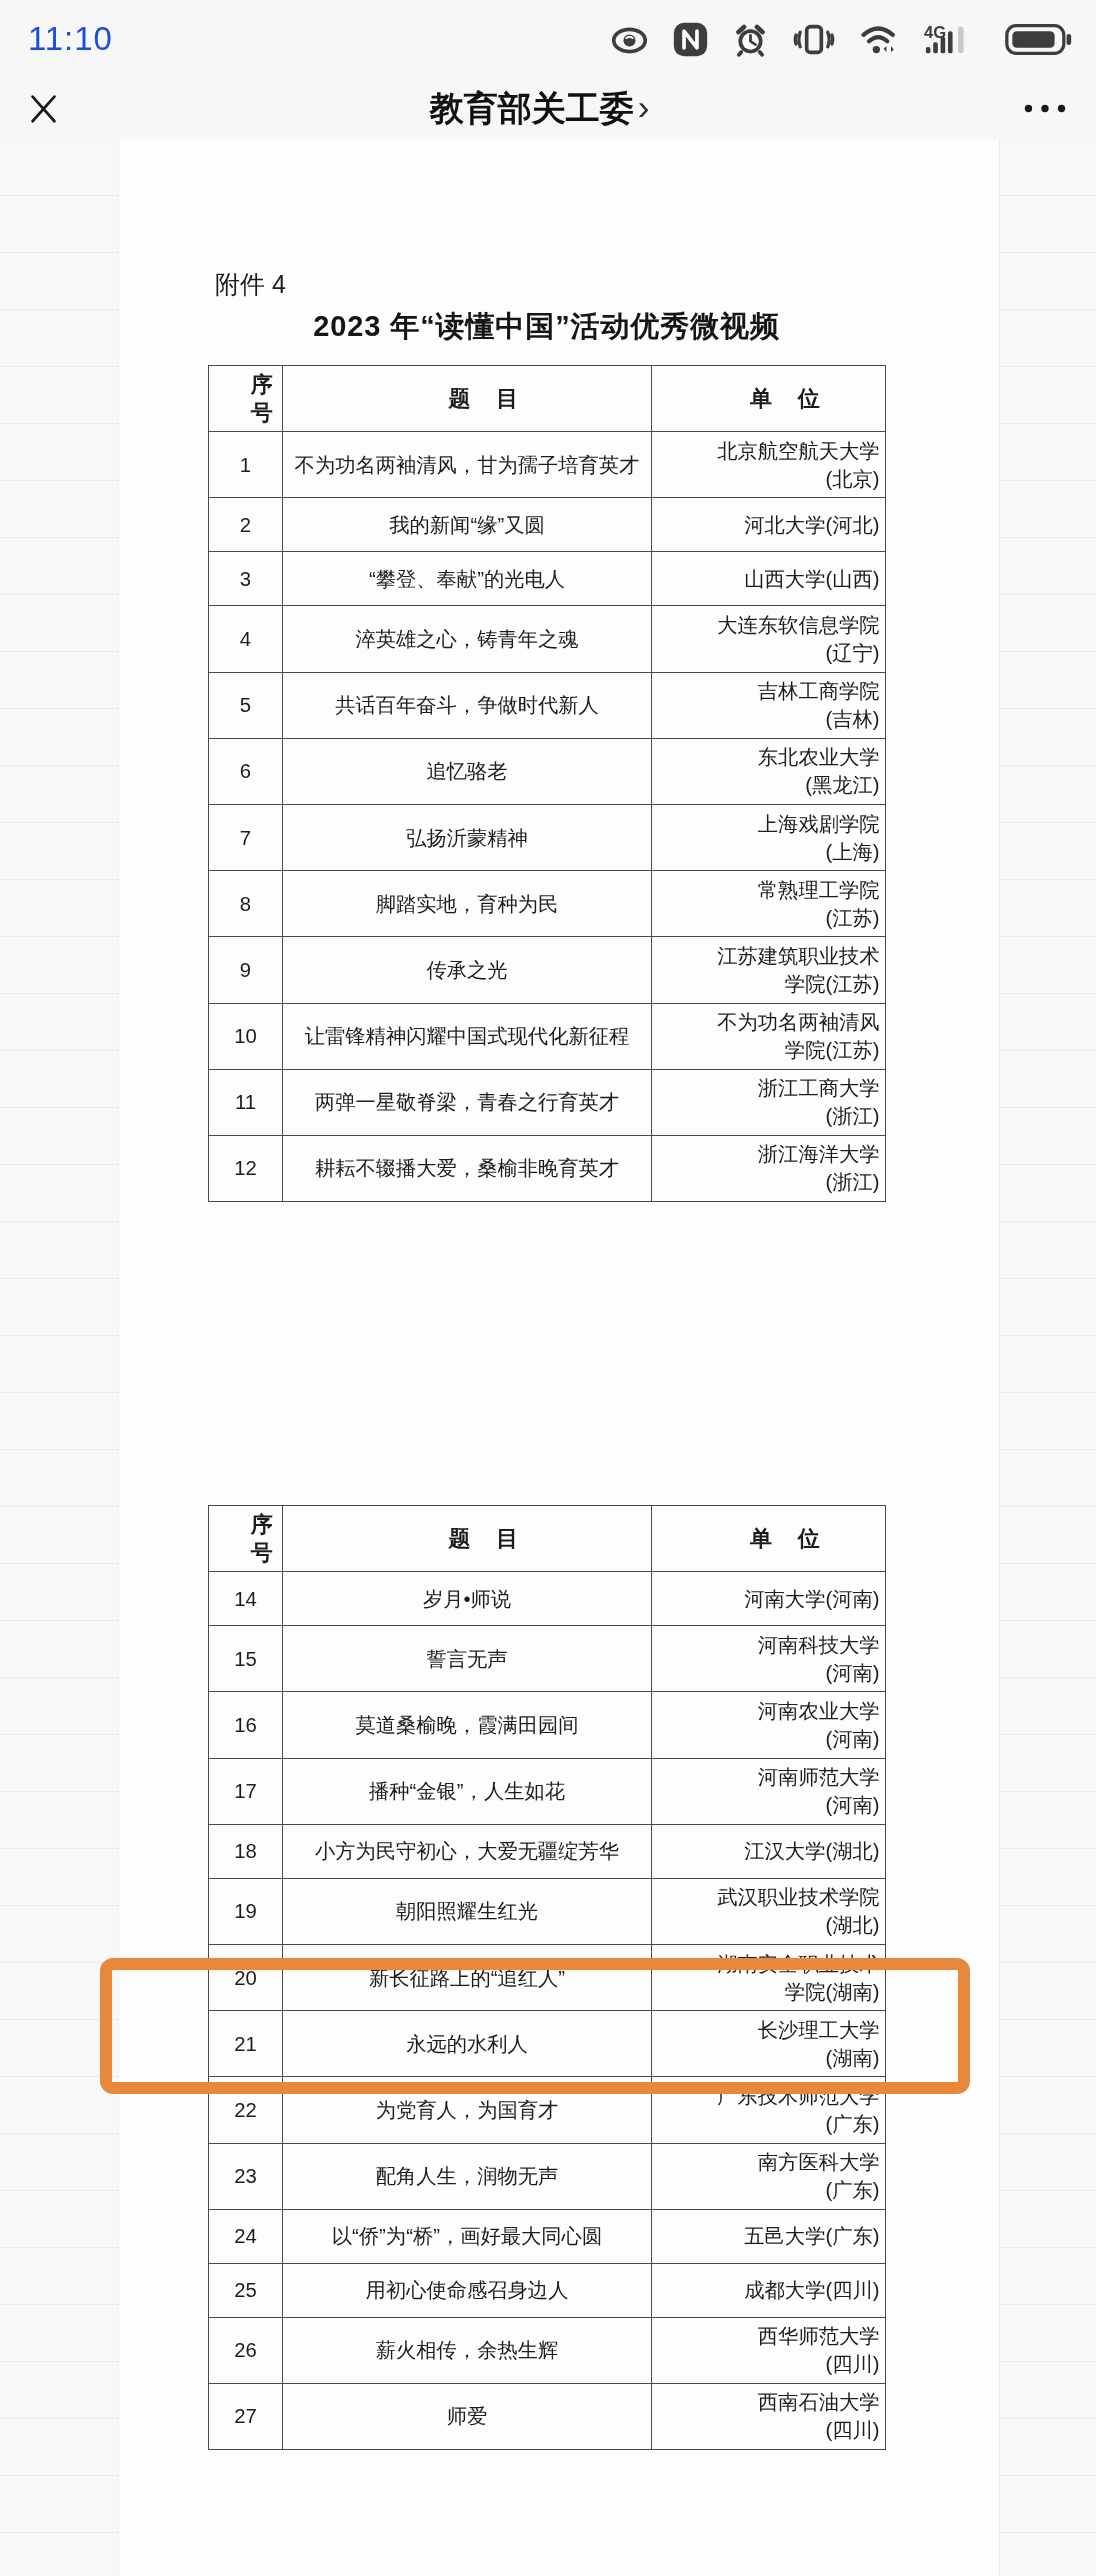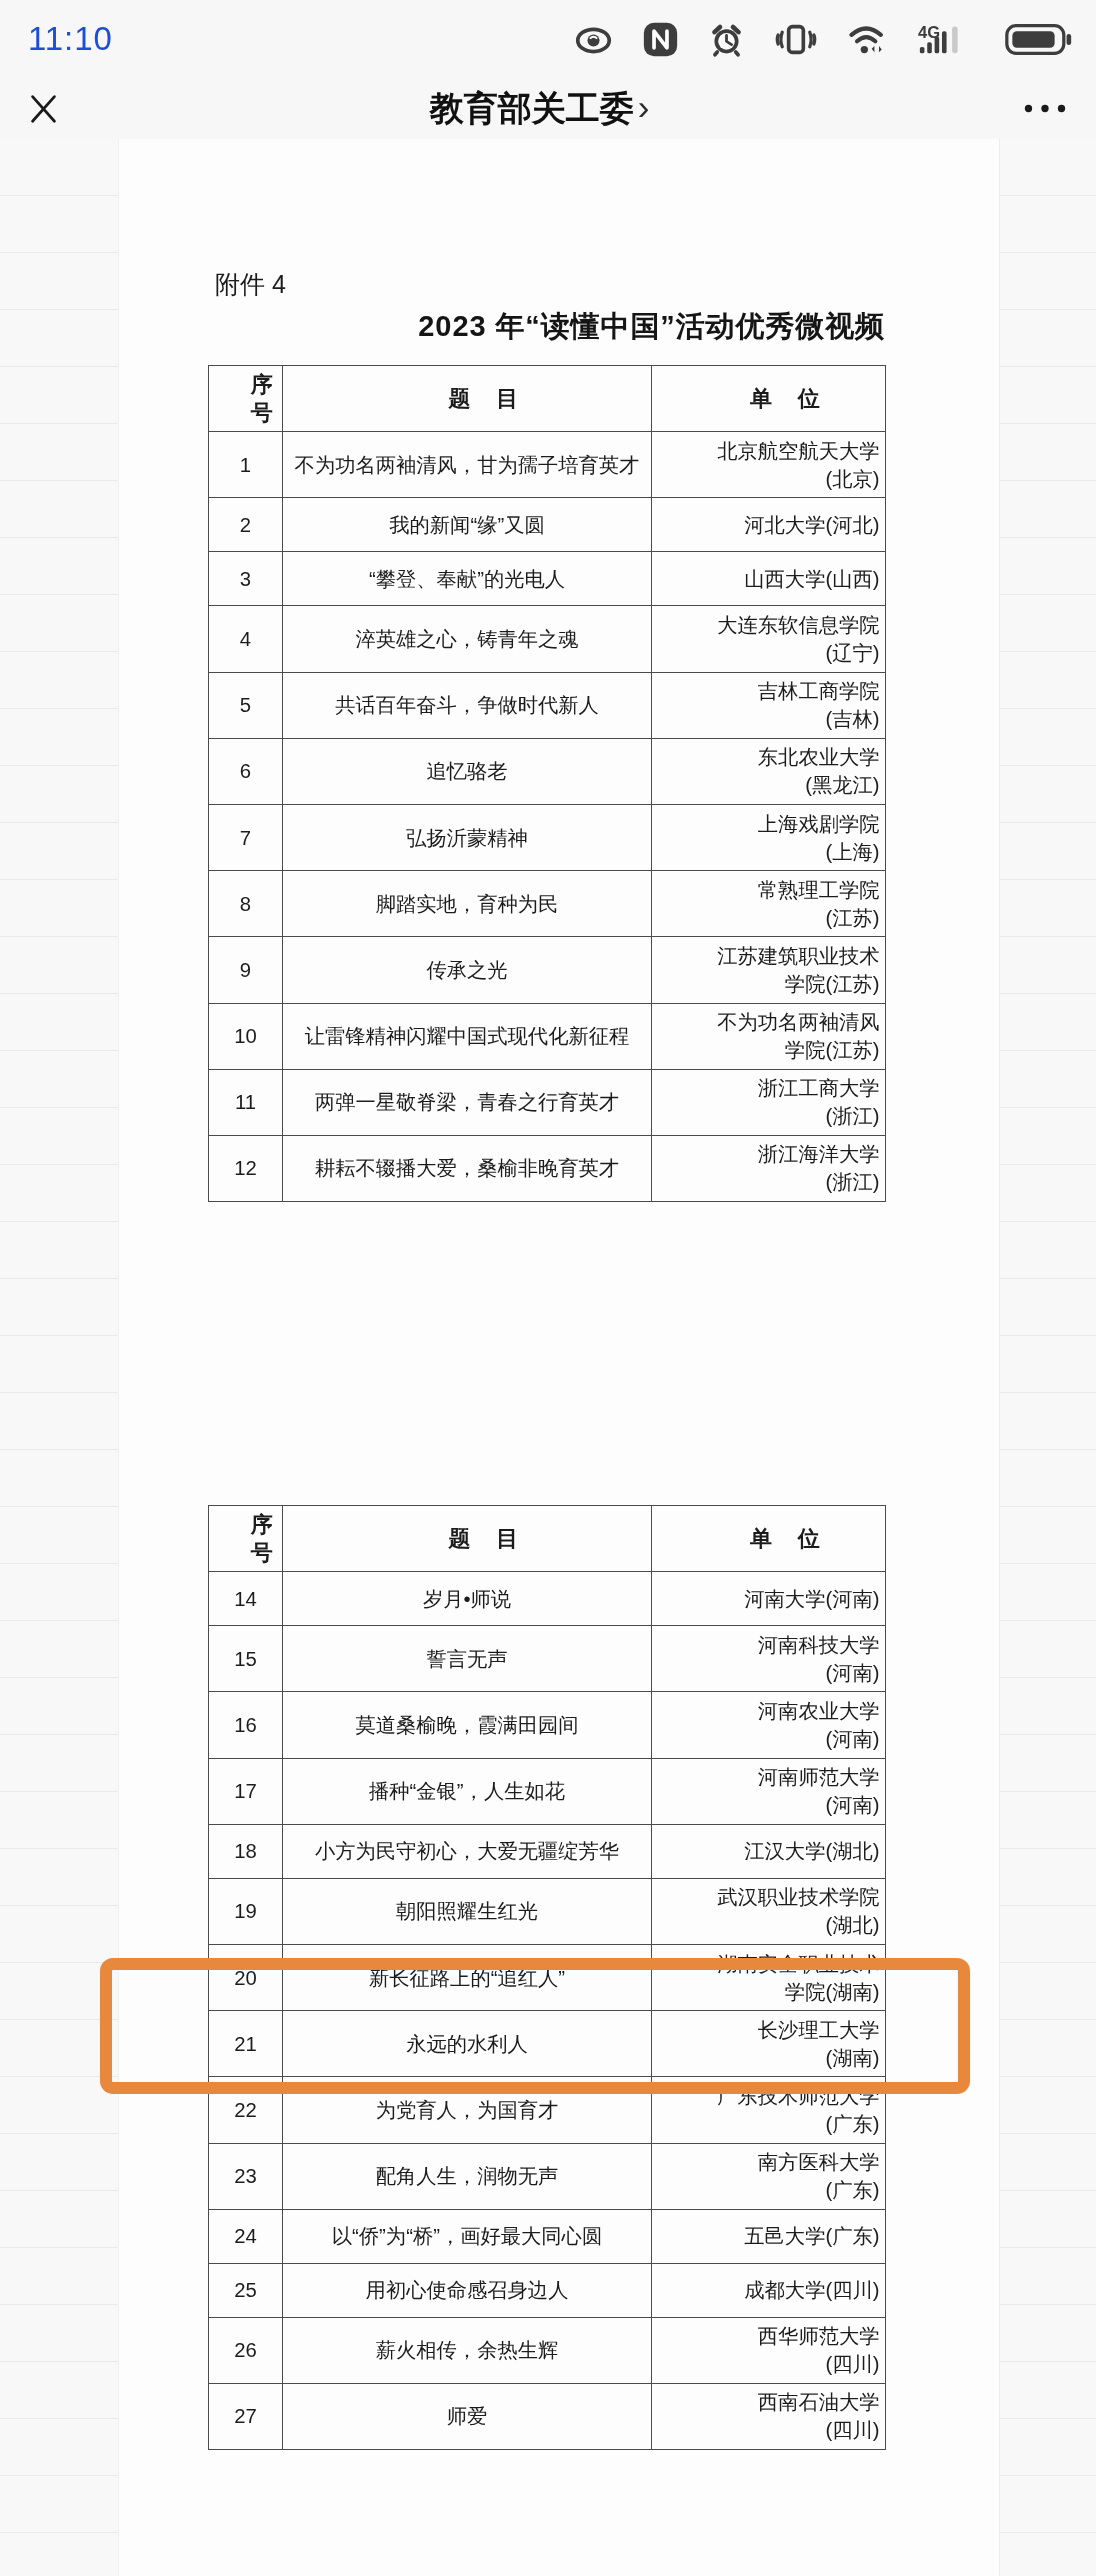--- a/index.html
+++ b/index.html
@@ -10,21 +10,21 @@
     color:#222;
     overflow:hidden;
     position:relative;
   }
   
   .status-bar{
     height:78px;display:flex;align-items:center;justify-content:space-between;
     padding:0 24px 0 28px;box-sizing:border-box;
   }
   .status-time{font-size:33px;font-weight:500;color:#1d4ed8;letter-spacing:0.9px;}
-  .status-icons{display:flex;align-items:center;gap:28px;}
+  .status-icons{display:flex;align-items:center;gap:22px;}
   .status-icons svg{display:block;}
   
   .nav-bar{
     height:61px;display:flex;align-items:center;justify-content:space-between;
     padding:0 28px;box-sizing:border-box;
   }
   .nav-close{width:37px;display:flex;align-items:center;}
   .nav-title{
     flex:1;text-align:center;font-size:34px;font-weight:600;color:#111;
     display:flex;align-items:center;justify-content:center;gap:4px;
@@ -40,21 +40,21 @@
       #f8f8f8;
   }
   .doc{
     position:absolute;left:118px;top:0;width:880px;height:2437px;
     background:#fdfdfd;border-left:0.9px solid #f0f0f0;border-right:0.9px solid #ededed;
     font-family:Liberation Sans, sans-serif;
     color:#1c1c1c;
   }
   .attachment{position:absolute;left:96px;top:129px;font-size:25px;}
   .doc-title{
-    position:absolute;left:89px;top:168px;width:677px;text-align:right;
+    position:absolute;left:89px;top:168px;width:677px;text-align:center;
     font-size:29px;font-weight:bold;letter-spacing:0.9px;color:#151515;
   }
   table.doc-table{
     position:absolute;left:89px;width:677px;border-collapse:collapse;table-layout:fixed;
     font-size:20.3px;
   }
   #table1{top:226px;}
   #table2{top:1366px;}
   .doc-table col.c-no{width:74px;}
   .doc-table col.c-title{width:369px;}

